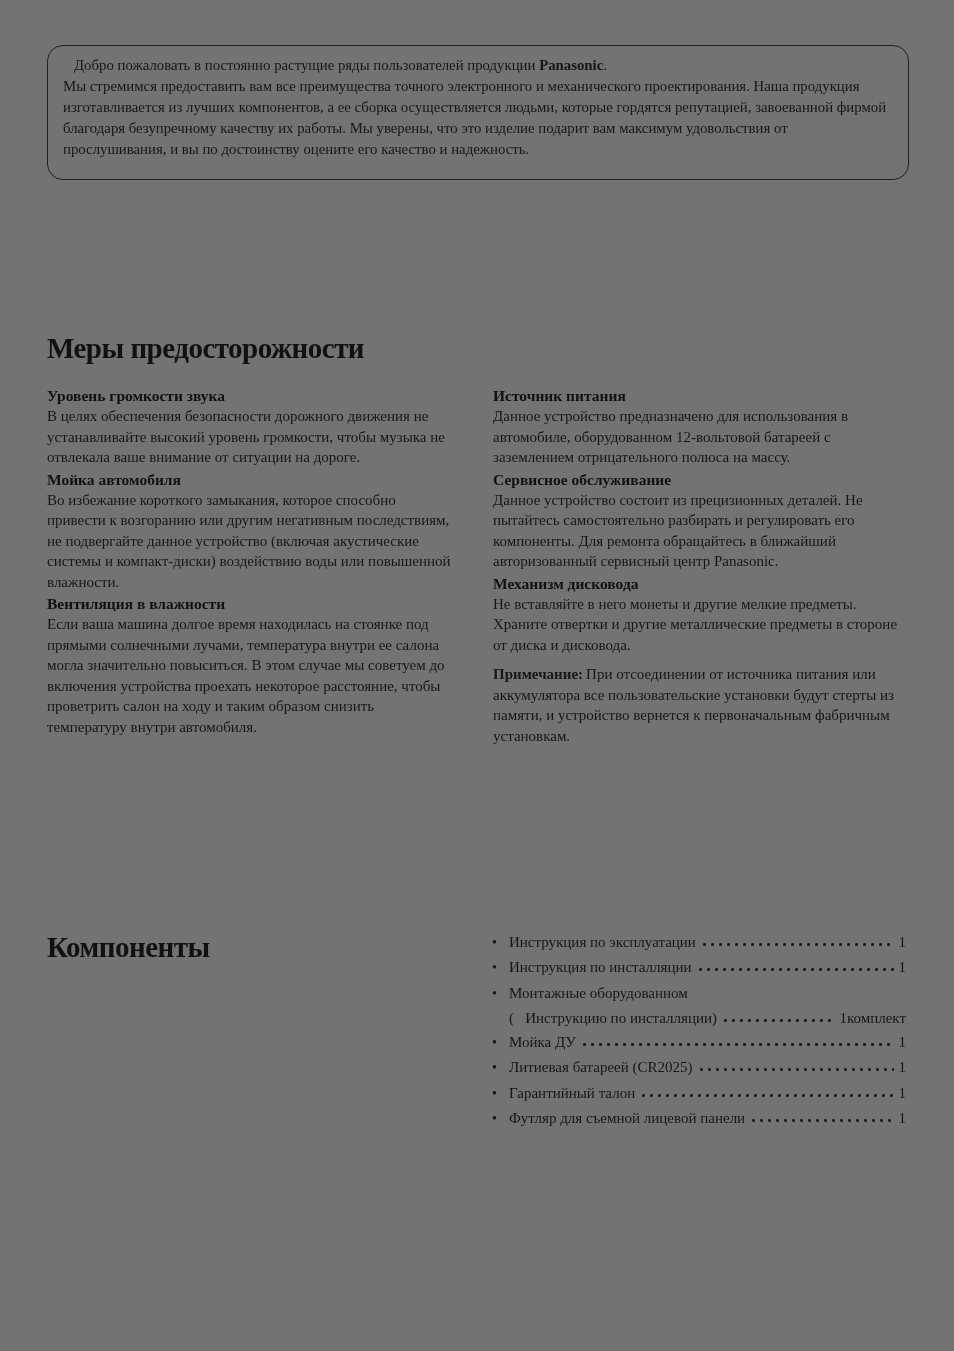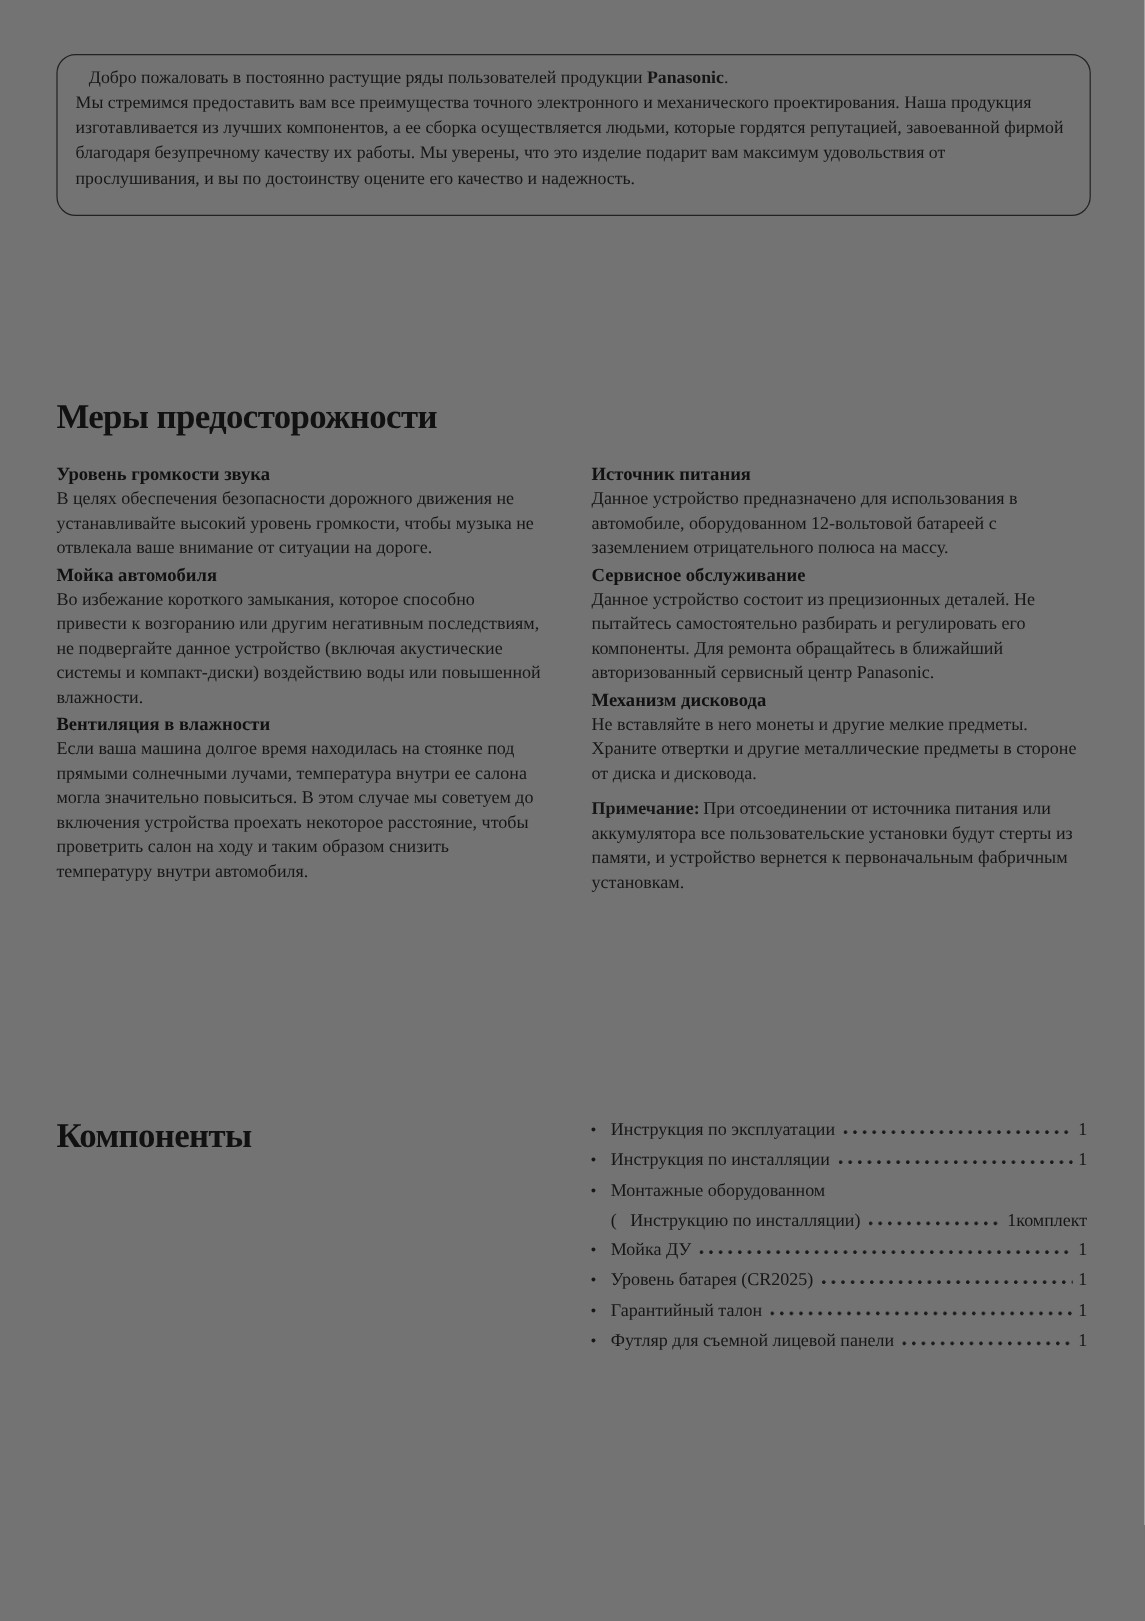--- a/index.html
+++ b/index.html
@@ -174,21 +174,21 @@
 
     <div class="comp-item">
       <span class="bullet">•</span>
       <span class="comp-label">Мойка ДУ</span>
       <span class="leader"></span>
       <span class="comp-value">1</span>
     </div>
 
     <div class="comp-item">
       <span class="bullet">•</span>
-      <span class="comp-label">Уровень батарея (CR2025)</span>
+      <span class="comp-label">Литиевая батареей (CR2025)</span>
       <span class="leader"></span>
       <span class="comp-value">1</span>
     </div>
 
     <div class="comp-item">
       <span class="bullet">•</span>
       <span class="comp-label">Гарантийный талон</span>
       <span class="leader"></span>
       <span class="comp-value">1</span>
     </div>

